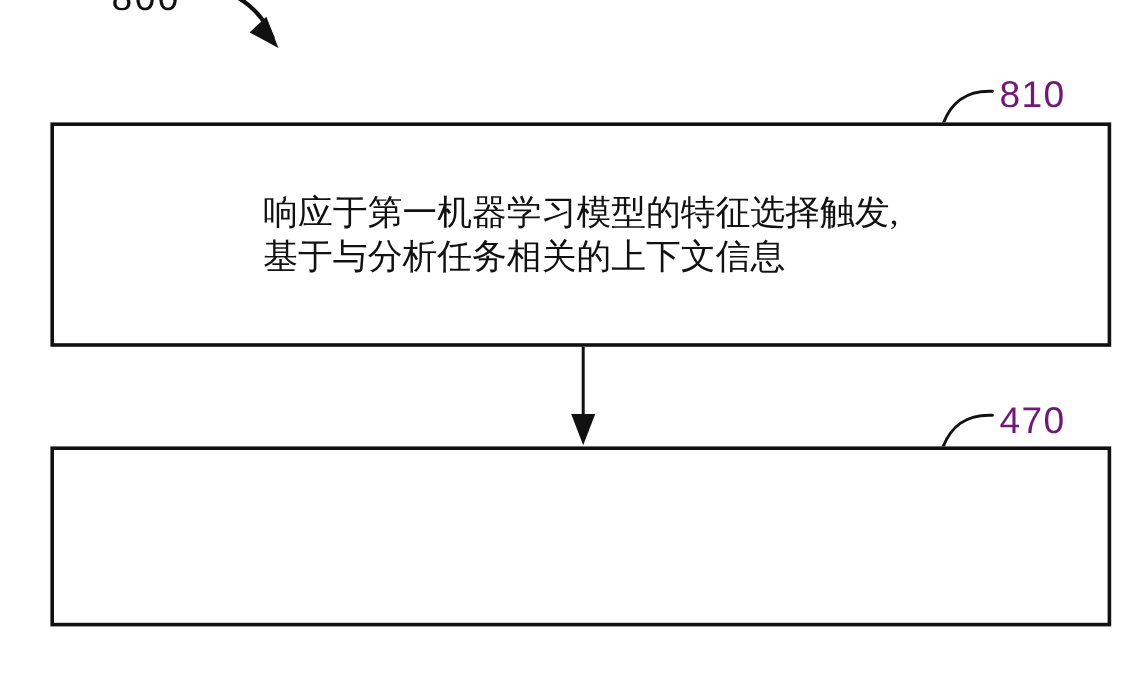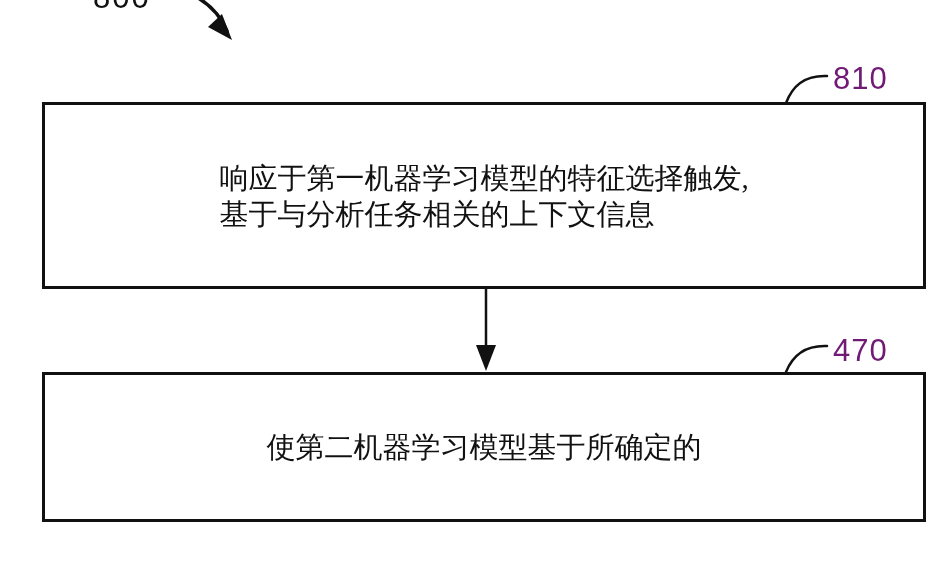--- a/index.html
+++ b/index.html
@@ -78,18 +78,17 @@
   <div class="step-box box-810">
     <div class="box-text">
       <span>响应于第一机器学习模型的特征选择触发,</span>
       <span>基于与分析任务相关的上下文信息</span>
     </div>
   </div>
   <div class="num-ref ref-810">810</div>
 
   <div class="step-box box-820">
     <div class="box-text">
-      <span>使第二机器学习模型基于所确定的</span>
     </div>
   </div>
   <div class="num-ref ref-820">470</div>
 
 </div>
 
 </body></html>

